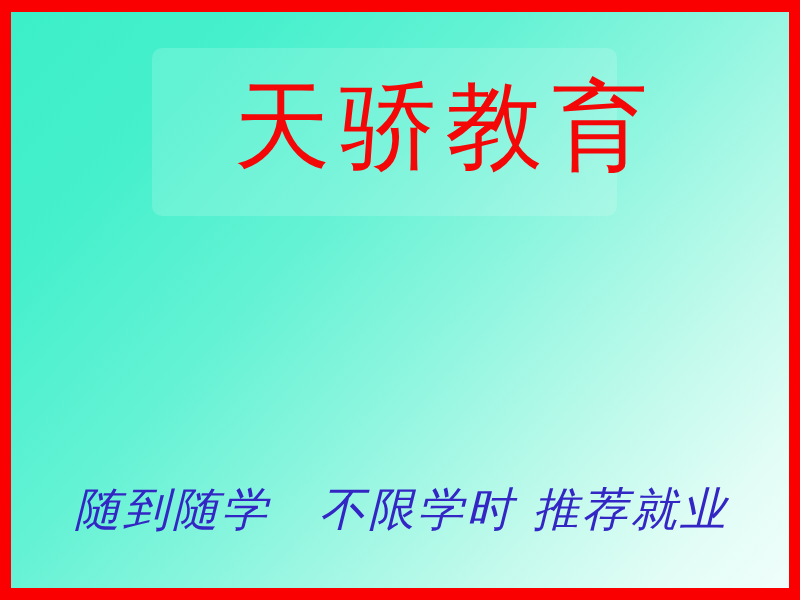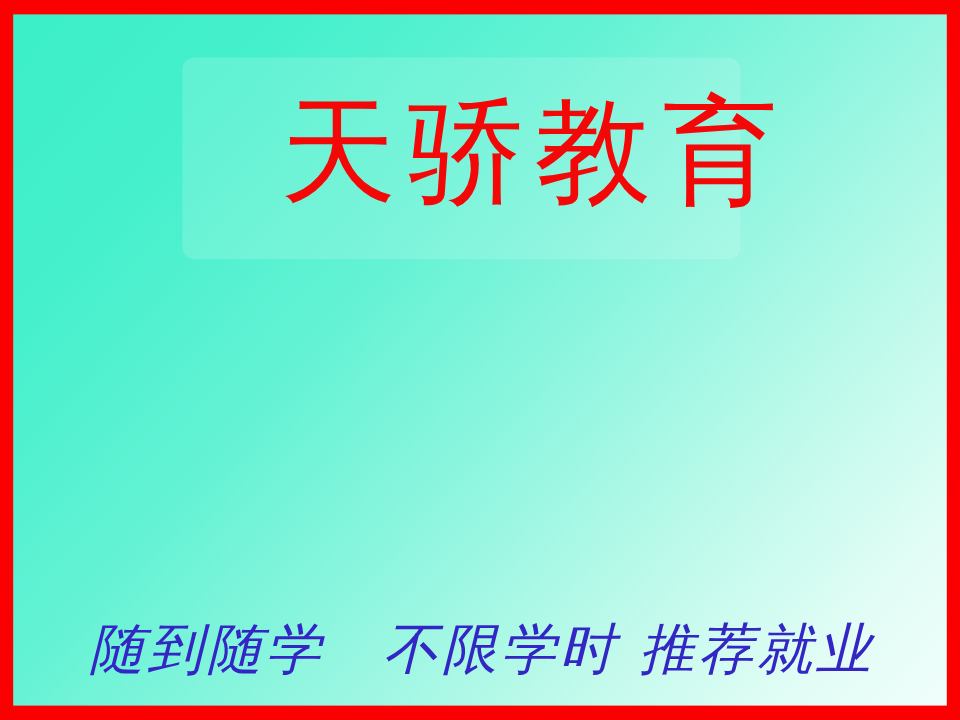--- a/index.html
+++ b/index.html
@@ -98,21 +98,20 @@
   
   #tagline {
     top: 474px;
     font-family: "DejaVu Serif", "Liberation Serif", serif;
     font-size: 46px;
     font-weight: 400;
     font-style: italic;
     color: #3326c4;
     letter-spacing: 3px;
     text-indent: 3px;
-    margin-top: 32px;
   }
 </style>
 </head>
 <body>
 
 <div id="poster">
   <div id="panel">
 
     <div id="headline-plaque"></div>
 

